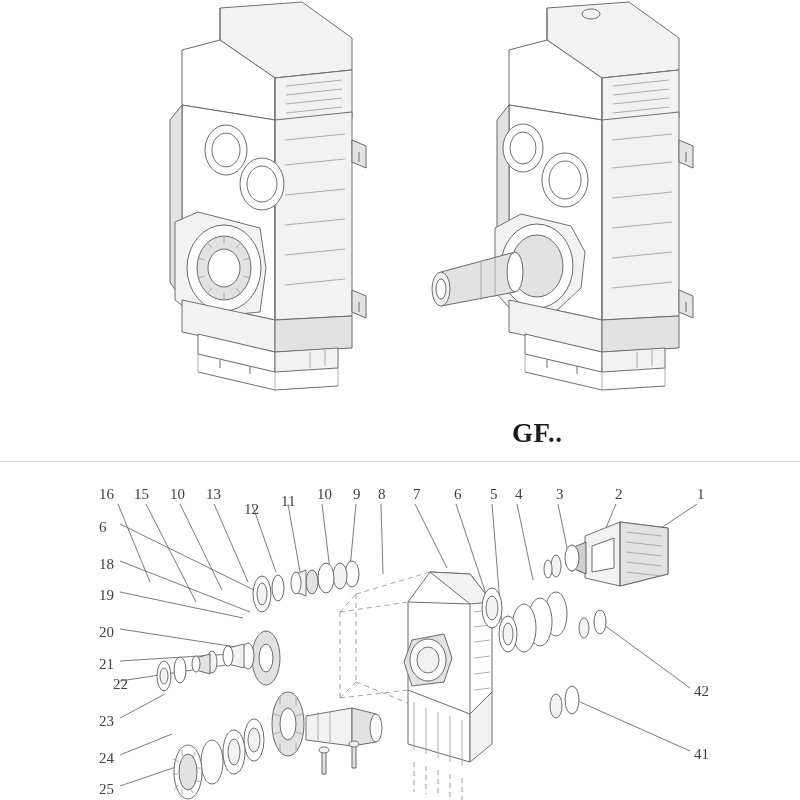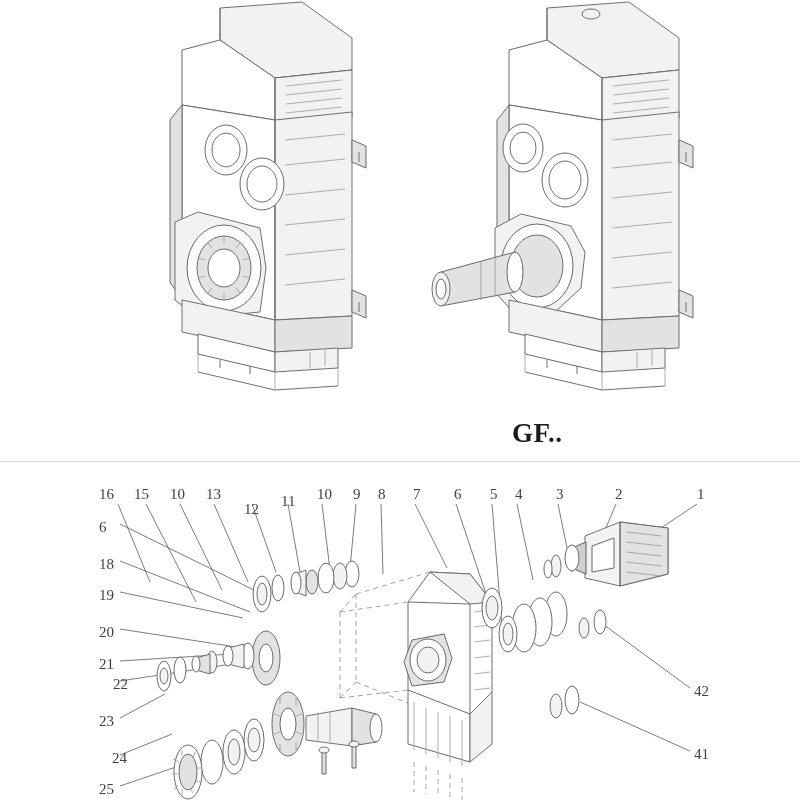--- a/index.html
+++ b/index.html
@@ -365,20 +365,20 @@
     <div class="num-label" style="left:615px; top:25px;">2</div>
     <div class="num-label" style="left:697px; top:25px;">1</div>
 
     <div class="num-label" style="left:99px; top:58px;">6</div>
     <div class="num-label" style="left:99px; top:95px;">18</div>
     <div class="num-label" style="left:99px; top:126px;">19</div>
     <div class="num-label" style="left:99px; top:163px;">20</div>
     <div class="num-label" style="left:99px; top:195px;">21</div>
     <div class="num-label" style="left:113px; top:215px;">22</div>
     <div class="num-label" style="left:99px; top:252px;">23</div>
-    <div class="num-label" style="left:112px; top:289px;text-align:center;">24</div>
+    <div class="num-label" style="left:99px; top:289px;text-align:center;">24</div>
     <div class="num-label" style="left:99px; top:320px;">25</div>
 
     <div class="num-label" style="left:694px; top:222px;">42</div>
     <div class="num-label" style="left:694px; top:285px;">41</div>
   </div>
 
 </div>
 
 </body></html>

